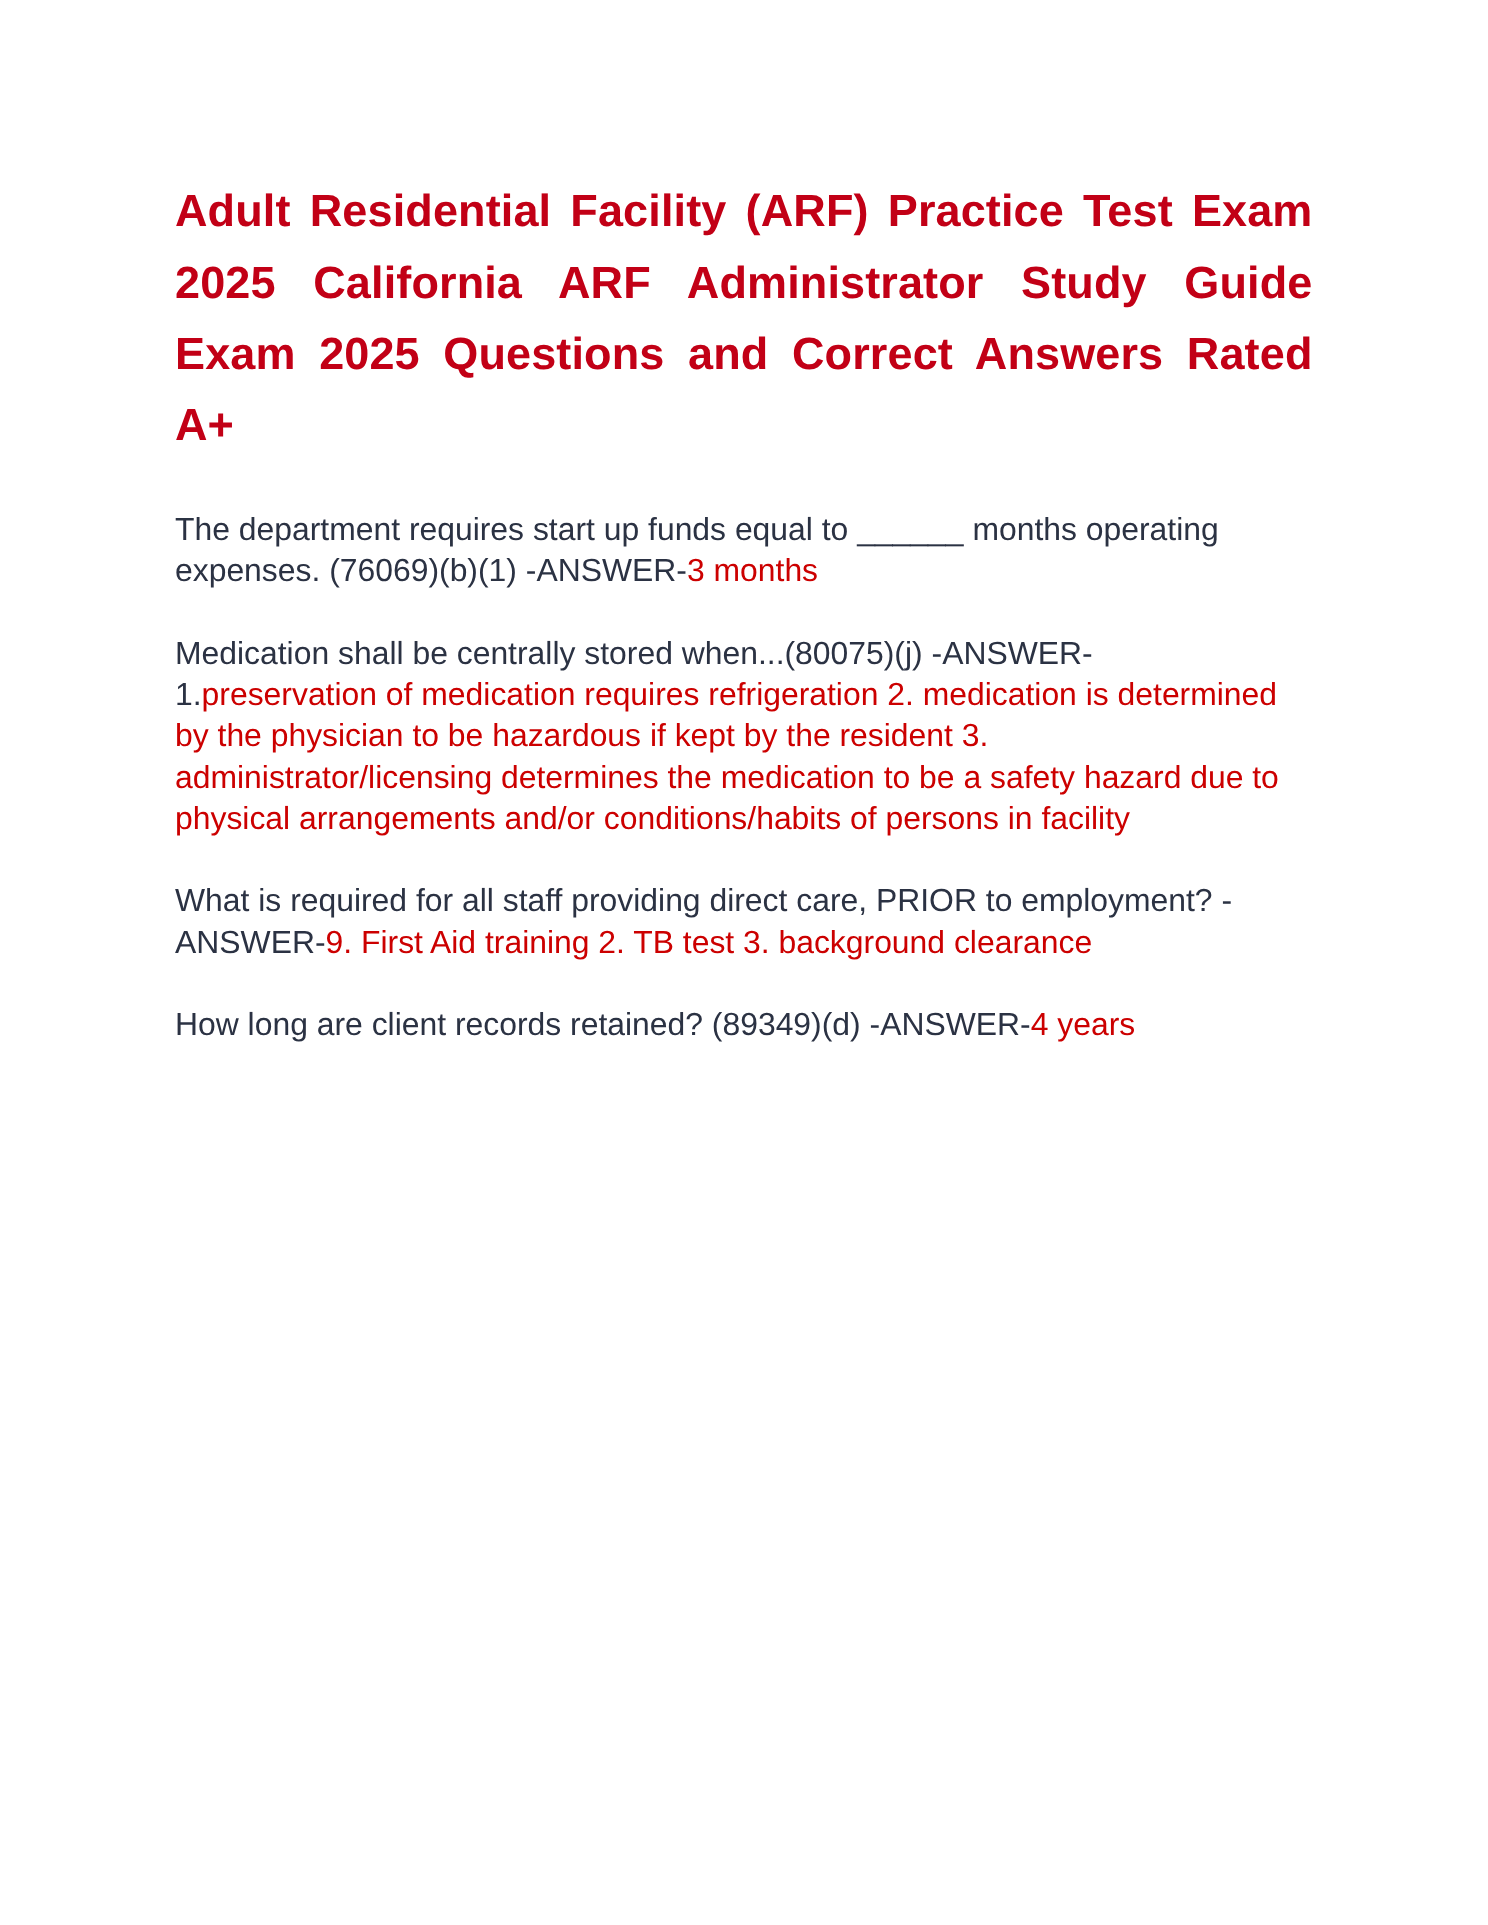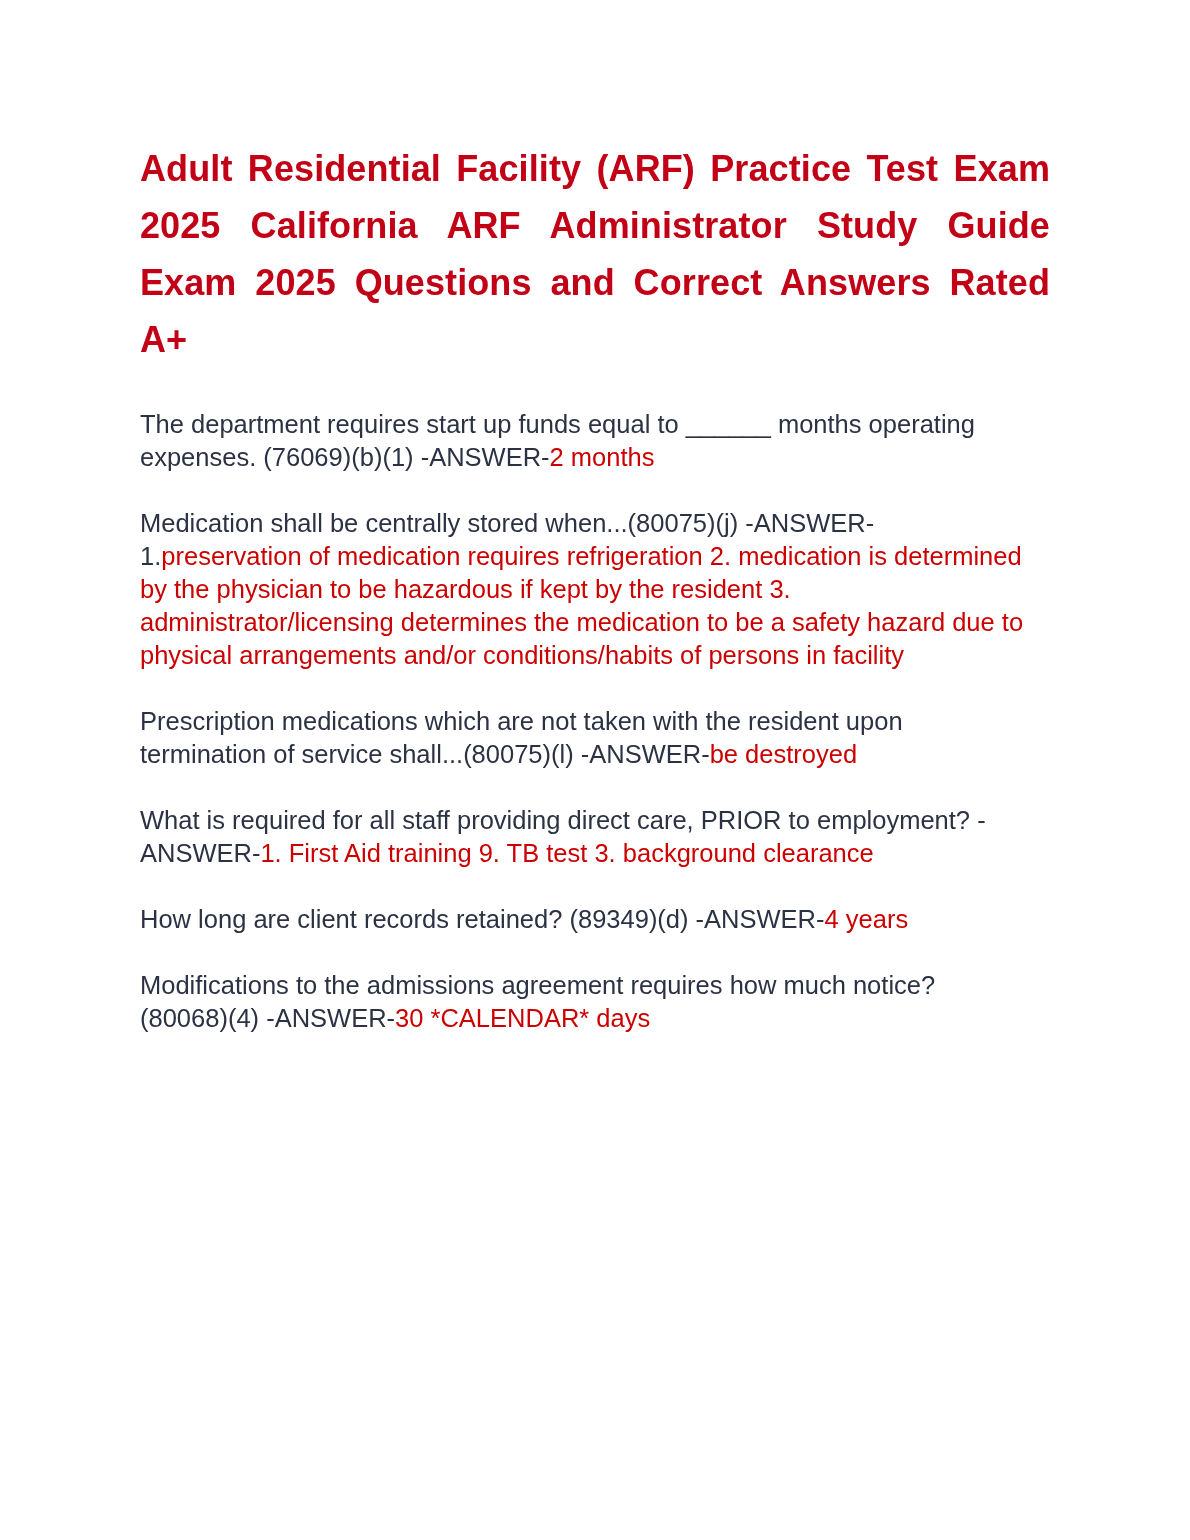--- a/index.html
+++ b/index.html
@@ -52,37 +52,31 @@
   }
 </style>
 </head>
 <body>
 
 <div class="page">
 
   <h1 class="doc-title">Adult Residential Facility (ARF) Practice Test Exam 2025 California ARF Administrator Study Guide Exam 2025 Questions and Correct Answers Rated A+</h1>
 
   <p class="qa-block">
-    <span class="qtext">The department requires start up funds equal to ______ months operating expenses. (76069)(b)(1) -ANSWER-</span><span class="ans">2 months</span>
+    <span class="qtext">The department requires start up funds equal to ______ months operating expenses. (76069)(b)(1) -ANSWER-</span><span class="ans">3 months</span>
   </p>
 
 
   <p class="qa-block">
     <span class="qtext">Medication shall be centrally stored when...(80075)(j) -ANSWER-1.</span><span class="ans">preservation of medication requires refrigeration 2. medication is determined by the physician to be hazardous if kept by the resident 3. administrator/licensing determines the medication to be a safety hazard due to physical arrangements and/or conditions/habits of persons in facility</span>
   </p>
 
-  <p class="qa-block">
-    <span class="qtext">Prescription medications which are not taken with the resident upon termination of service shall...(80075)(l) -ANSWER-</span><span class="ans">be destroyed</span>
-  </p>
 
   <p class="qa-block">
-    <span class="qtext">What is required for all staff providing direct care, PRIOR to employment? -ANSWER-</span><span class="ans">1. First Aid training 9. TB test 3. background clearance</span>
+    <span class="qtext">What is required for all staff providing direct care, PRIOR to employment? -ANSWER-</span><span class="ans">9. First Aid training 2. TB test 3. background clearance</span>
   </p>
 
   <p class="qa-block">
     <span class="qtext">How long are client records retained? (89349)(d) -ANSWER-</span><span class="ans">4 years</span>
   </p>
 
-  <p class="qa-block">
-    <span class="qtext">Modifications to the admissions agreement requires how much notice? (80068)(4) -ANSWER-</span><span class="ans">30 *CALENDAR* days</span>
-  </p>
 
 </div>
 
 </body></html>

